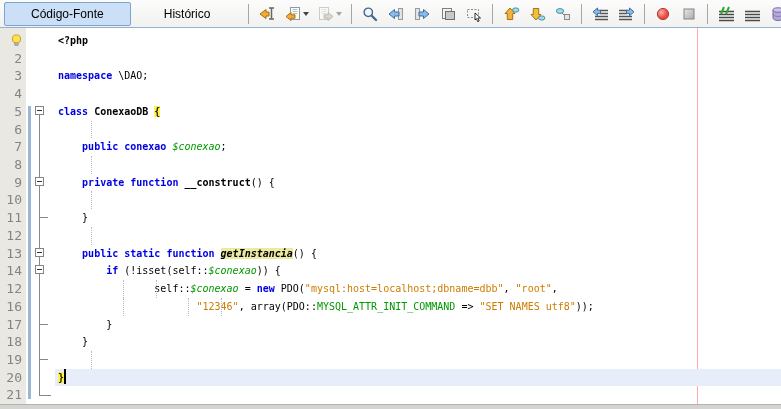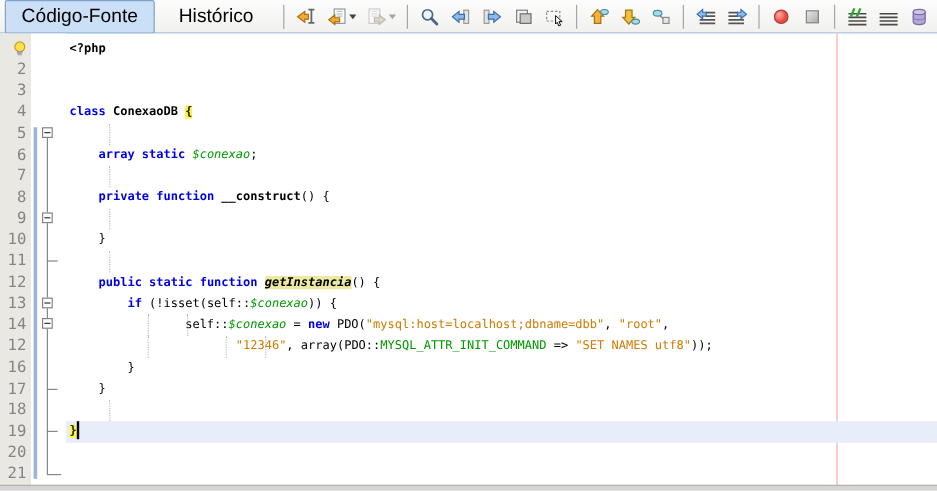--- a/index.html
+++ b/index.html
@@ -7,21 +7,21 @@
     width:781px;height:409px;overflow:hidden;background:#fff;
     font-family:"Liberation Sans",sans-serif;position:relative;
   }
   
   .toolbar{
     height:28px;box-sizing:border-box;display:flex;align-items:center;
     background:linear-gradient(#fcfcfc,#f1f1ef);
     border-bottom:1px solid #96b1cf;padding:0 4px;
   }
   .tab{
-    font-size:16px;color:#000;padding:4px 13px;margin-right:6px;
+    font-size:12px;color:#000;padding:4px 26px;margin-right:6px;
     border:1px solid transparent;border-radius:2px;cursor:default;white-space:nowrap;
   }
   .tab.sel{background:#cbdff6;border-color:#7fa4cb;}
   .tsep{width:1px;height:20px;background:#a6a6a6;margin:0 5px;flex:0 0 auto;}
   .tbtn{
     width:24px;height:24px;flex:0 0 auto;display:flex;align-items:center;justify-content:center;
     background:transparent;border:none;padding:0;margin:0 1px;
   }
   .tbtn.wcaret{width:31px;}
   .ddcaret{width:0;height:0;border-left:3px solid transparent;border-right:3px solid transparent;
@@ -294,24 +294,25 @@
         <i></i>
       </div>
       <div class="fbox" style="top: 237.36px;">
         <i></i>
       </div>
     </div>
   <div class="codewrap">
     <div class="marginline" style="left: 642px;"></div>
   <div class="cl"><span class="sg-b">&lt;?php</span></div>
       <div class="cl"></div>
+      <div class="cl"><span class="sg-k">namespace</span><span class="sg-p"> \DAO;</span></div>
       <div class="cl"></div>
       <div class="cl"><span class="sg-k">class</span><span class="sg-p"> </span><span class="sg-b">ConexaoDB</span><span class="sg-p"> </span><span class="sg-bh">{</span></div>
       <div class="cl"><i class="guide" style="left: 35.512px;"></i></div>
-      <div class="cl"><span class="sg-p">    </span><span class="sg-k">array static</span><span class="sg-p"> </span><span class="sg-v">$conexao</span><span class="sg-p">;</span></div>
+      <div class="cl"><span class="sg-p">    </span><span class="sg-k">public conexao</span><span class="sg-p"> </span><span class="sg-v">$conexao</span><span class="sg-p">;</span></div>
       <div class="cl"><i class="guide" style="left: 35.512px;"></i></div>
       <div class="cl"><span class="sg-p">    </span><span class="sg-k">private function</span><span class="sg-p"> </span><span class="sg-b">__construct</span><span class="sg-p">() {</span></div>
       <div class="cl"><i class="guide" style="left: 35.512px;"></i></div>
       <div class="cl"><span class="sg-p">    }</span></div>
       <div class="cl"><i class="guide" style="left: 35.512px;"></i></div>
       <div class="cl"><span class="sg-p">    </span><span class="sg-k">public static function</span><span class="sg-p"> </span><span class="sg-m">getInstancia</span><span class="sg-p">() {</span></div>
       <div class="cl"><span class="sg-p">        </span><span class="sg-k">if</span><span class="sg-p"> (!isset(self::</span><span class="sg-v">$conexao</span><span class="sg-p">)) {</span></div>
       <div class="cl"><i class="guide" style="left: 68.024px;"></i><i class="guide" style="left: 100.536px;"></i><span class="sg-p">                self::</span><span class="sg-v">$conexao</span><span class="sg-p"> = </span><span class="sg-k">new</span><span class="sg-p"> PDO(</span><span class="sg-s">"mysql:host=localhost;dbname=dbb"</span><span class="sg-p">, </span><span class="sg-s">"root"</span><span class="sg-p">,</span></div>
       <div class="cl"><i class="guide" style="left: 68.024px;"></i><i class="guide" style="left: 133.048px;"></i><i class="guide" style="left: 165.56px;"></i><span class="sg-p">                       </span><span class="sg-s">"12346"</span><span class="sg-p">, array(PDO::</span><span class="sg-cn">MYSQL_ATTR_INIT_COMMAND</span><span class="sg-p"> =&gt; </span><span class="sg-s">"SET NAMES utf8"</span><span class="sg-p">));</span></div>
       <div class="cl"><span class="sg-p">        }</span></div>

